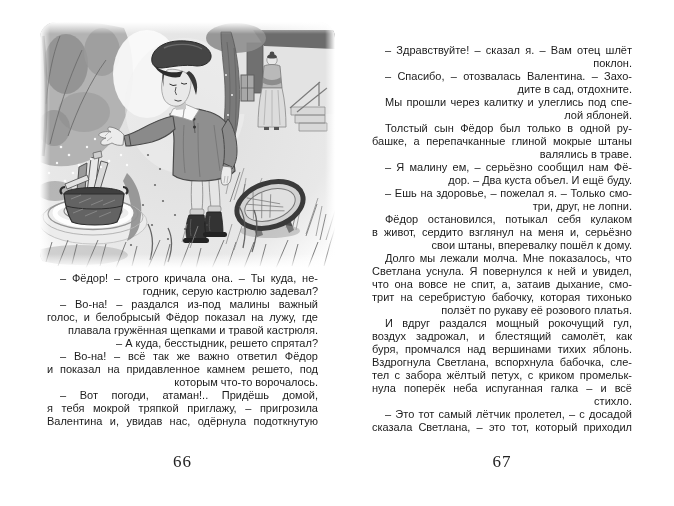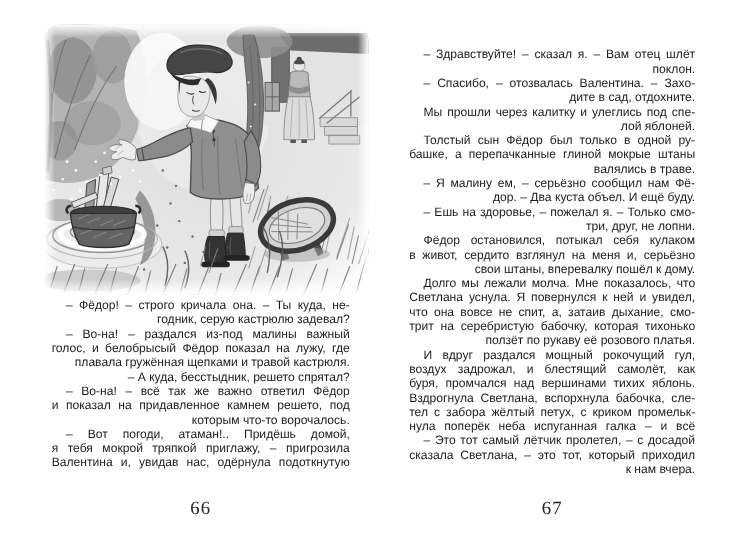--- a/index.html
+++ b/index.html
@@ -532,20 +532,21 @@
       <div class="line justify">
         <span>нула</span>
         <span>поперёк</span>
         <span>неба</span>
         <span>испуганная</span>
         <span>галка</span>
         <span>–</span>
         <span>и</span>
         <span>всё</span>
       </div>
+      <div class="line plain">стихло.</div>
     </div>
     <div class="para">
       <div class="line first justify">
         <span>–</span>
         <span>Это</span>
         <span>тот</span>
         <span>самый</span>
         <span>лётчик</span>
         <span>пролетел,</span>
         <span>–</span>
@@ -554,16 +555,15 @@
       </div>
       <div class="line justify">
         <span>сказала</span>
         <span>Светлана,</span>
         <span>–</span>
         <span>это</span>
         <span>тот,</span>
         <span>который</span>
         <span>приходил</span>
       </div>
-      <div class="line plain">к нам вчера.</div>
     </div>
   </div>
 <div class="page-num right">67</div>
 
 </body></html>

